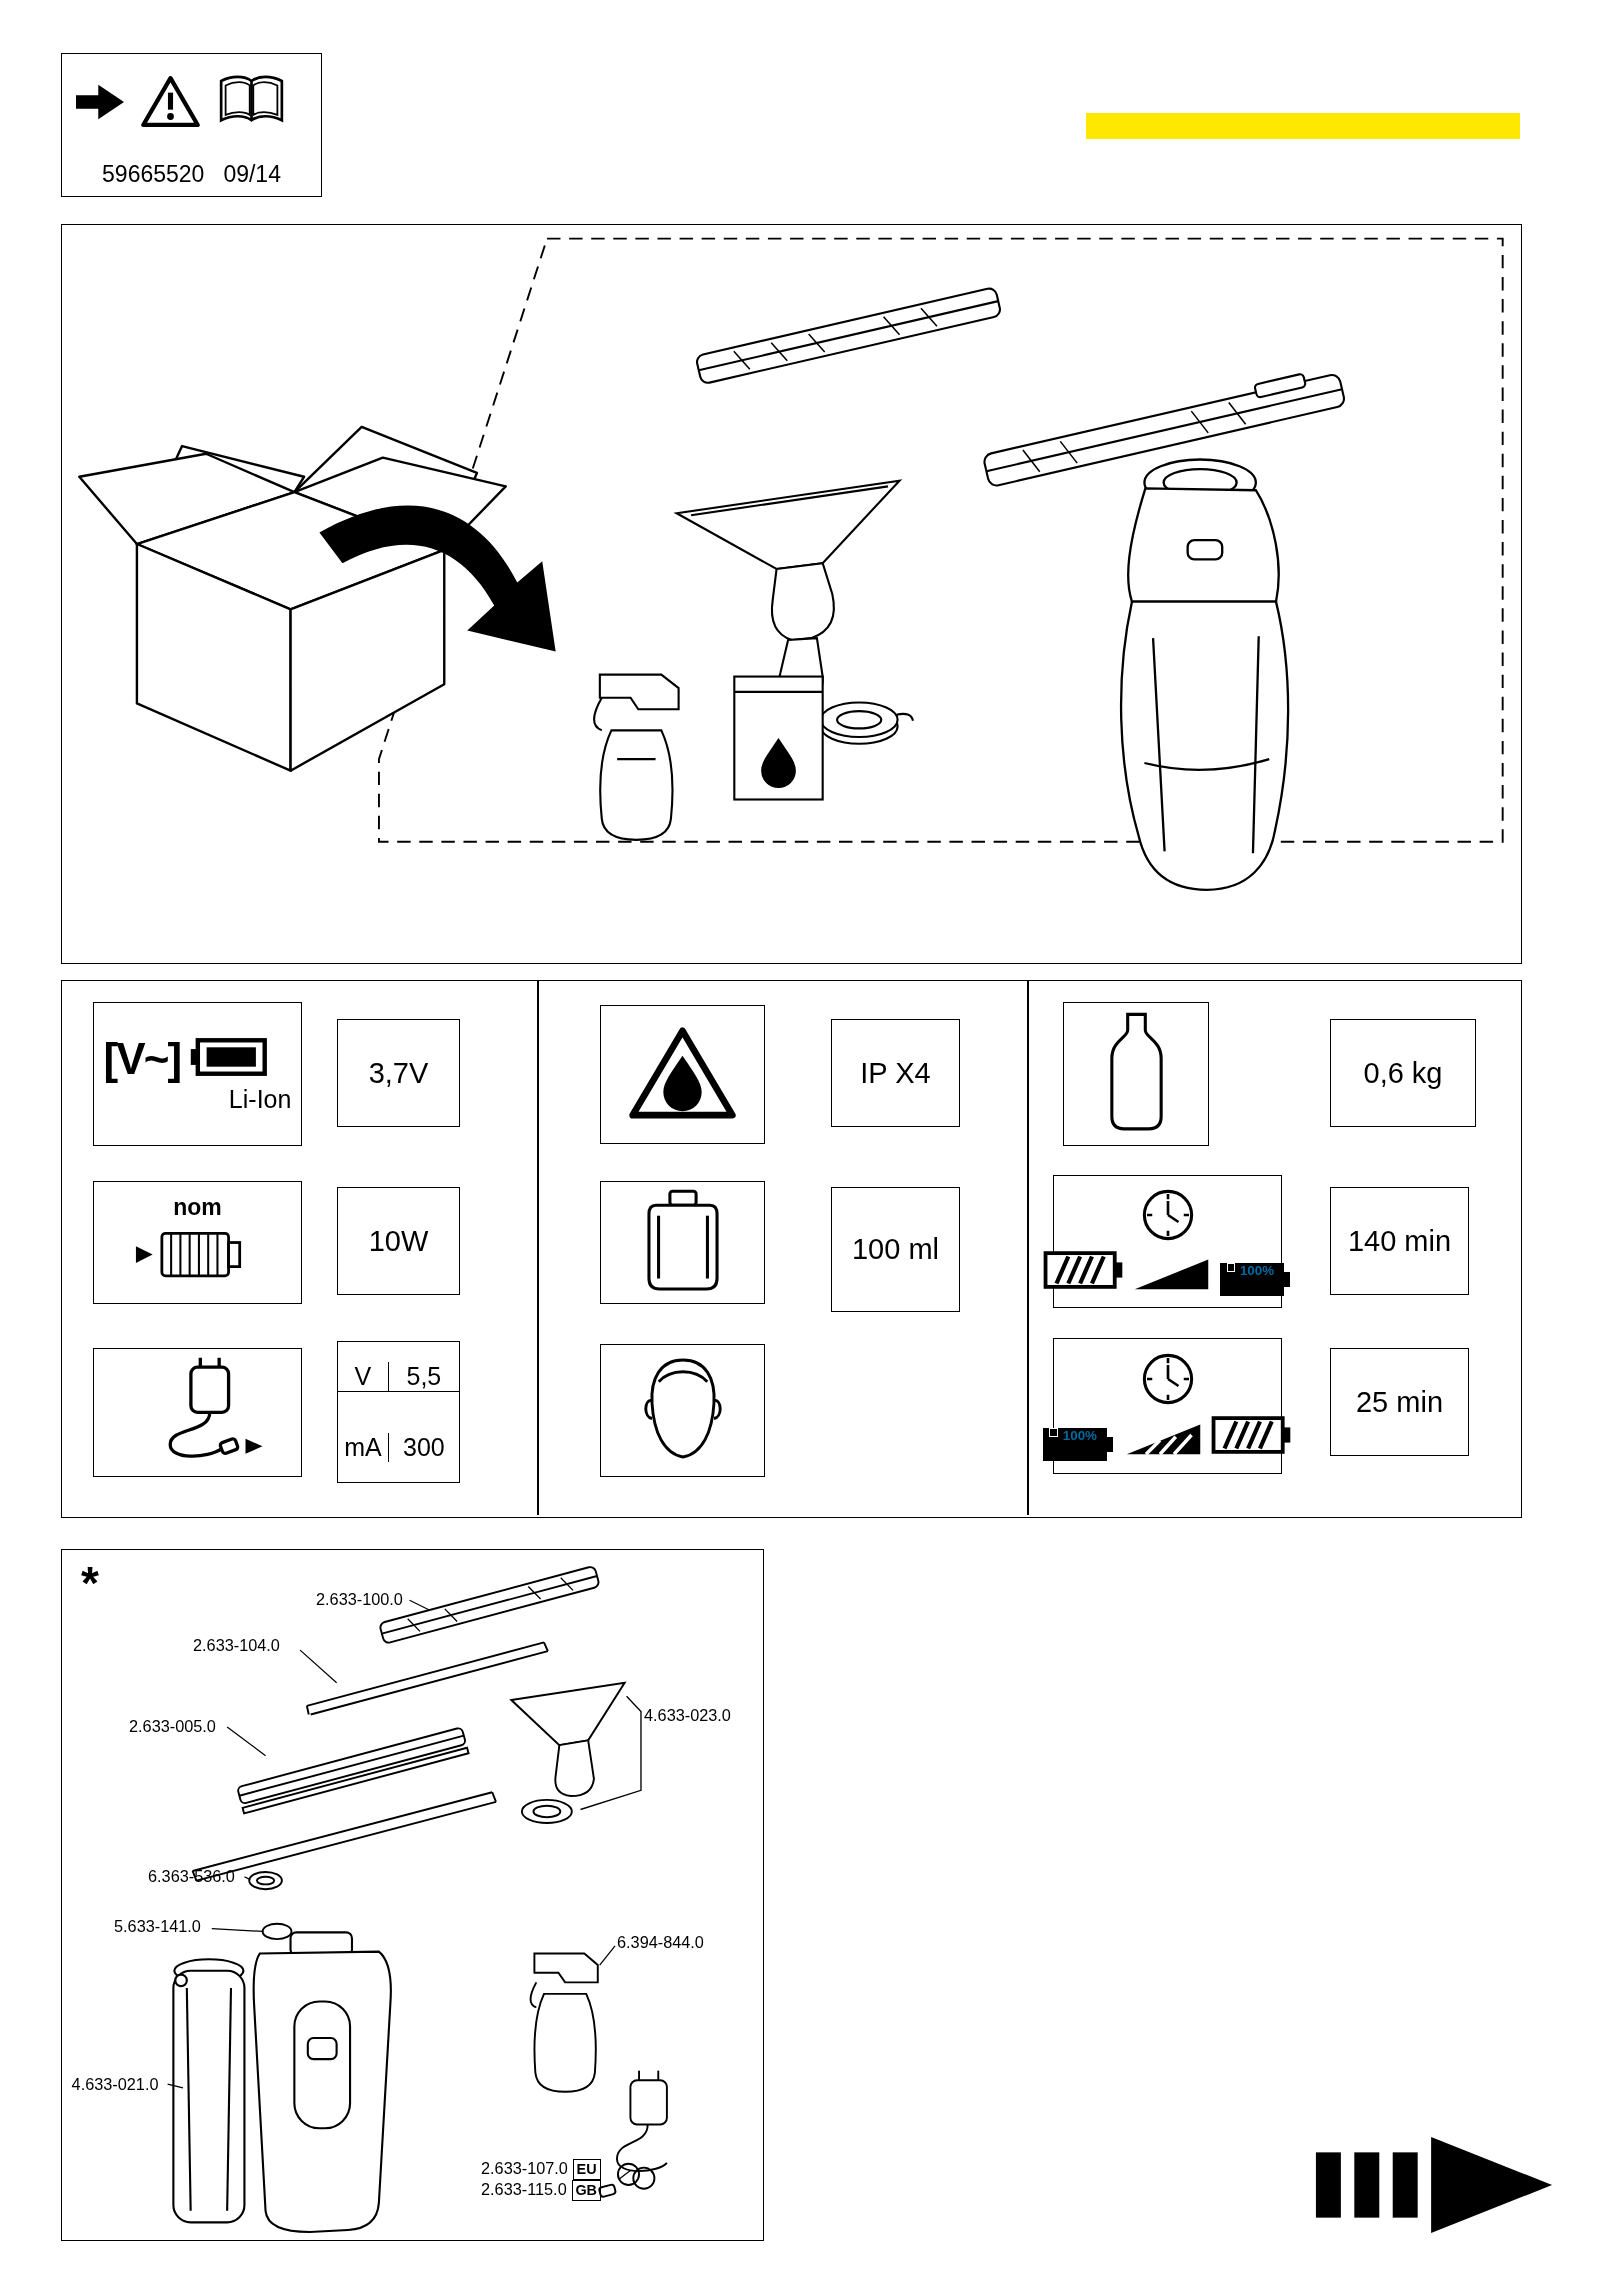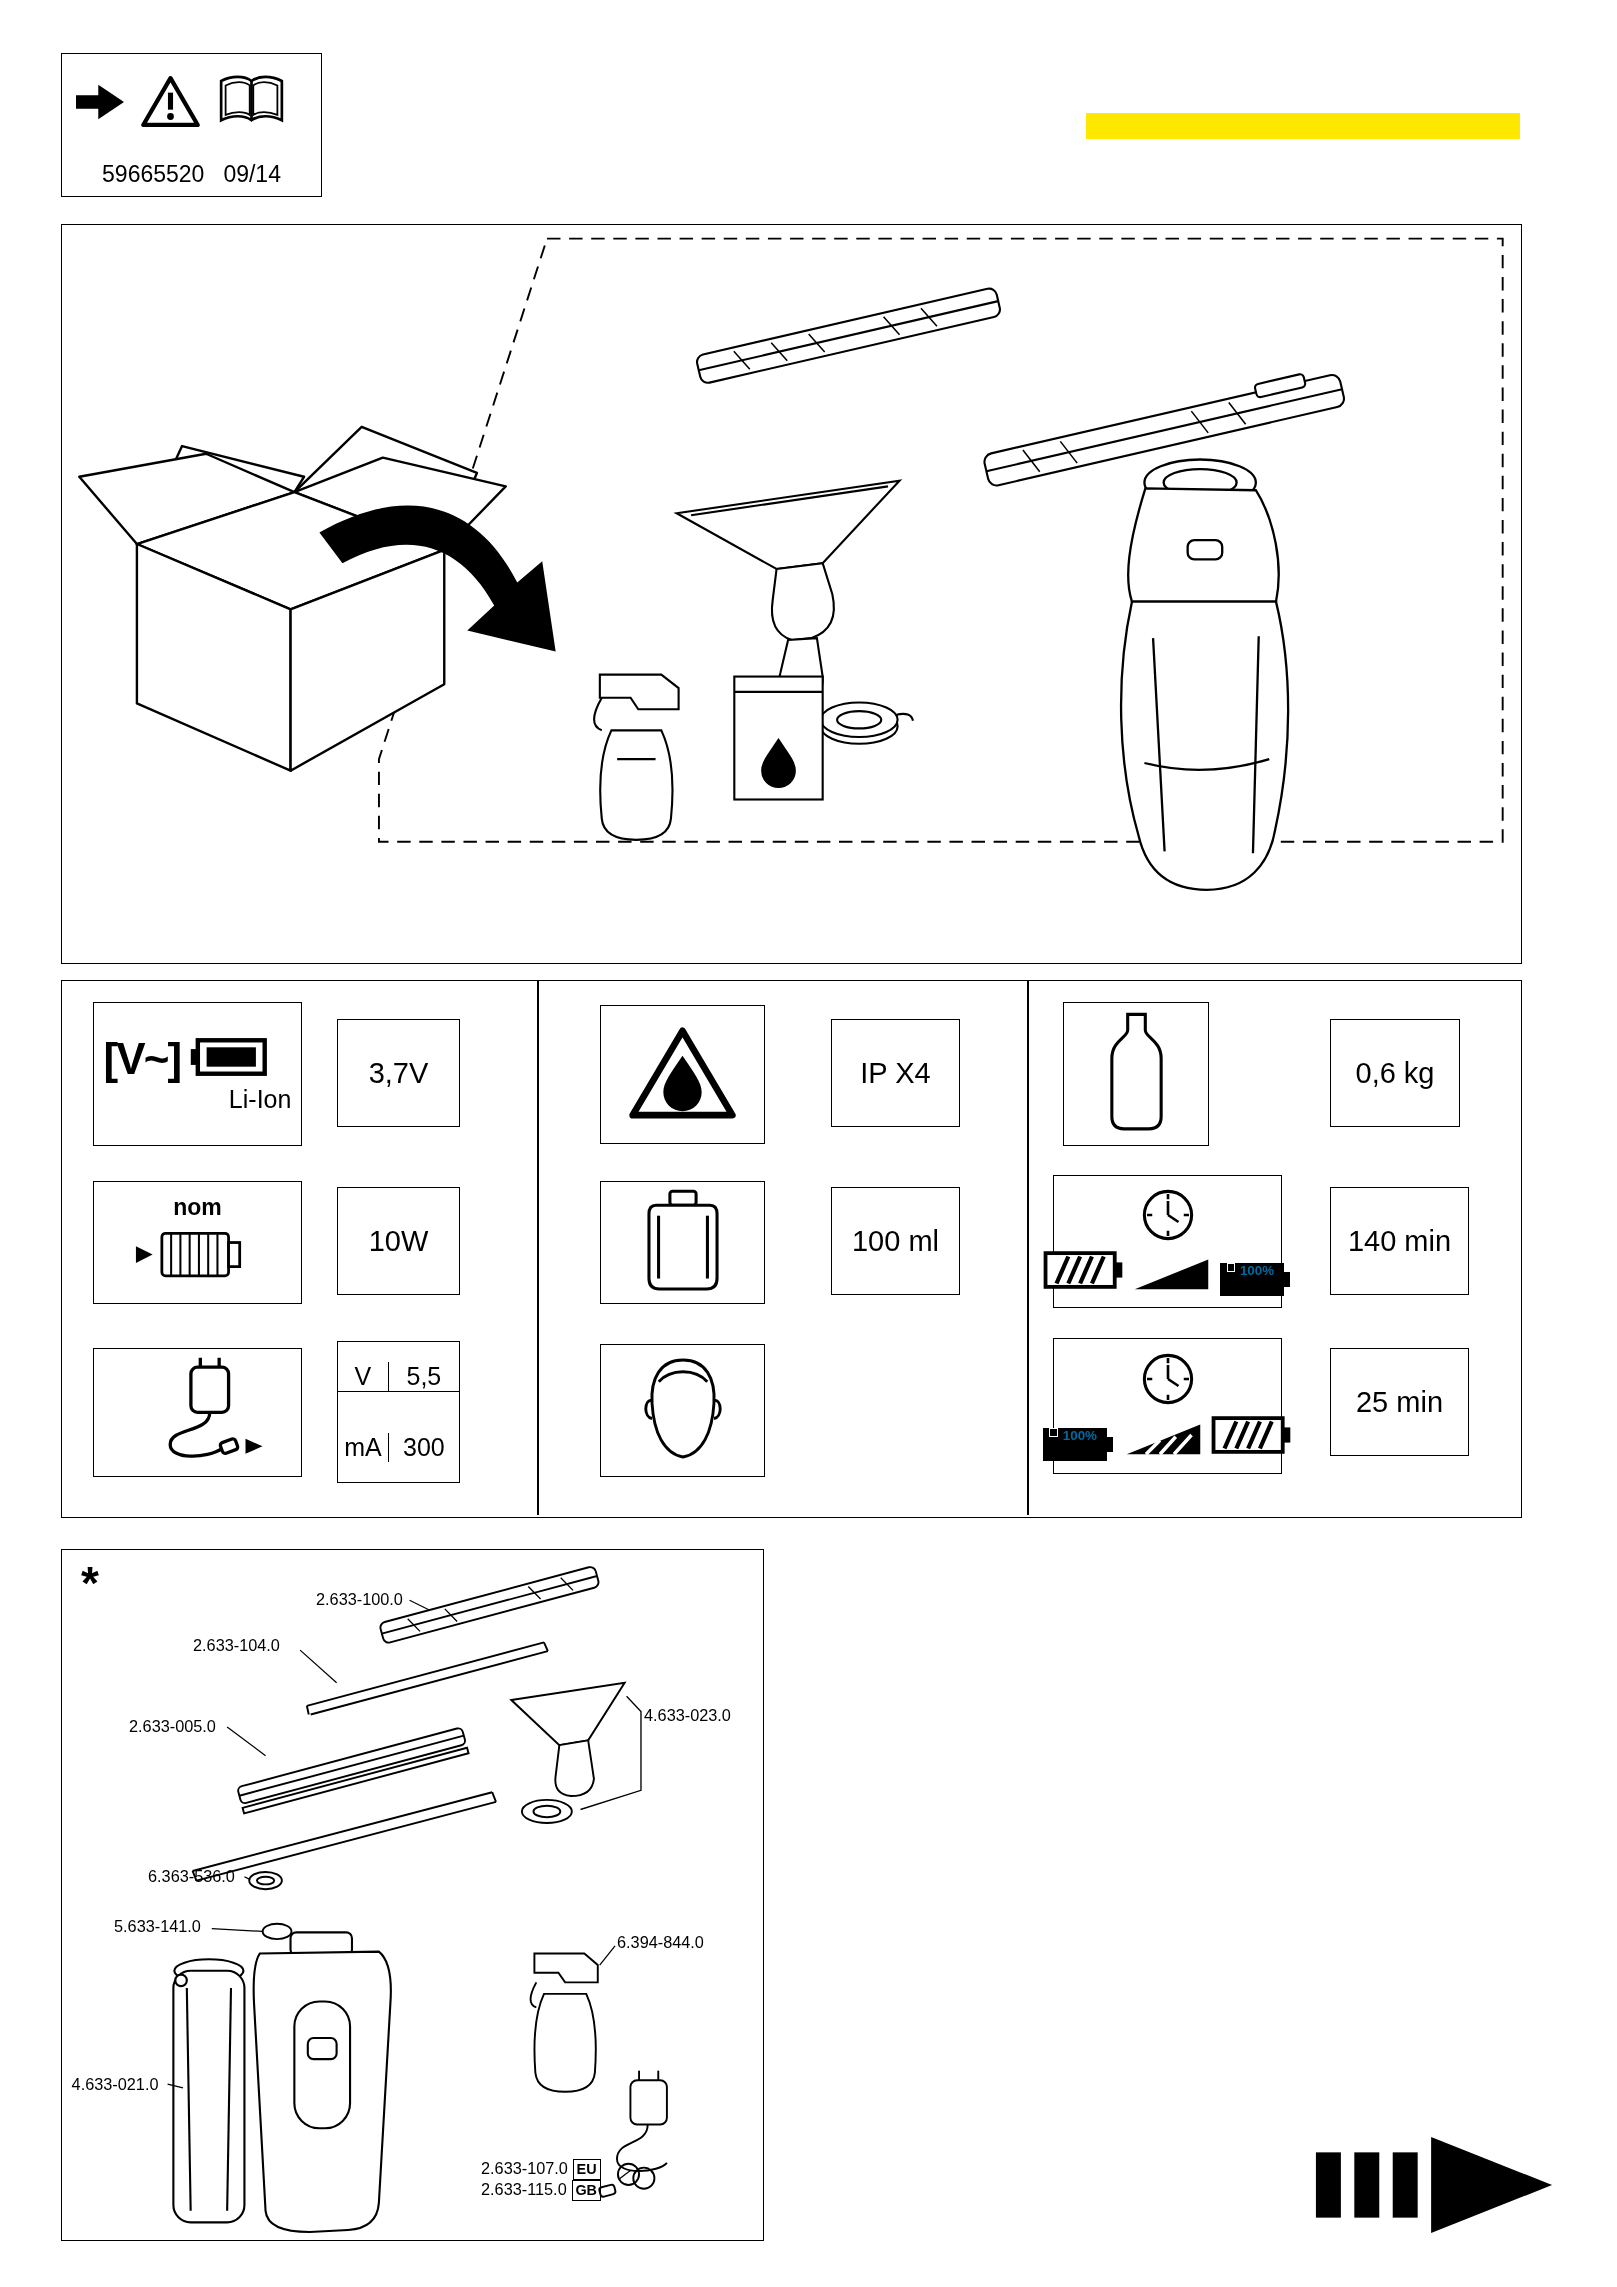--- a/index.html
+++ b/index.html
@@ -228,21 +228,21 @@
         <svg width="96" height="108" viewBox="0 0 110 122">
           <g fill="#fff" stroke="#000" stroke-width="3.5">
             <rect x="40" y="4" width="30" height="16" rx="3"></rect>
             <path d="M24 20 H86 Q94 20 94 30 V104 Q94 116 82 116 H28 Q16 116 16 104 V30 Q16 20 24 20 Z"></path>
             <line x1="27" y1="32" x2="27" y2="104"></line>
             <line x1="83" y1="32" x2="83" y2="104"></line>
           </g>
         </svg>
       </span>
     </div>
-    <div class="cell val" style="left:769px;top:206px;width:129px;height:108px">100 ml</div>
+    <div class="cell val" style="left:769px;top:206px;width:129px;height:125px">100 ml</div>
 
     <div class="cell" style="left:538px;top:363px;width:165px;height:133px">
       <span>
         <svg width="92" height="111" viewBox="0 0 110 132">
           <g fill="#fff" stroke="#000" stroke-width="3.5">
             <path d="M55 8 C82 8 94 30 92 60 C90 94 78 120 55 124 C32 120 20 94 18 60 C16 30 28 8 55 8 Z"></path>
             <path d="M26 34 C40 18 70 18 84 34" fill="none"></path>
             <path d="M18 56 C8 56 8 76 18 78" fill="none"></path>
             <path d="M92 56 C102 56 102 76 92 78" fill="none"></path>
           </g>
@@ -250,21 +250,21 @@
       </span>
     </div>
 
     <div class="cell" style="left:1001px;top:21px;width:146px;height:144px">
       <span>
         <svg width="81" height="127" viewBox="0 0 92 144">
           <path d="M36 6 H56 V24 C56 32 74 36 74 56 V122 Q74 136 60 136 H32 Q18 136 18 122 V56 C18 36 36 32 36 24 Z" fill="#fff" stroke="#000" stroke-width="3.5"></path>
         </svg>
       </span>
     </div>
-    <div class="cell val" style="left:1268px;top:38px;width:130px;height:108px">0,6 kg</div>
+    <div class="cell val" style="left:1268px;top:38px;width:146px;height:108px">0,6 kg</div>
 
     <div class="cell chargeicons" style="left:991px;top:194px;width:229px;height:133px">
       <span>
         <svg width="56" height="56" viewBox="0 0 64 64">
           <circle cx="32" cy="32" r="27" fill="#fff" stroke="#000" stroke-width="3.5"></circle>
           <path d="M32 8 V14 M32 50 V56 M8 32 H14 M50 32 H56" stroke="#000" stroke-width="3"></path>
           <path d="M32 32 V16 M32 32 L44 40" stroke="#000" stroke-width="3"></path>
         </svg>
       </span>
       <div class="chargerow">

